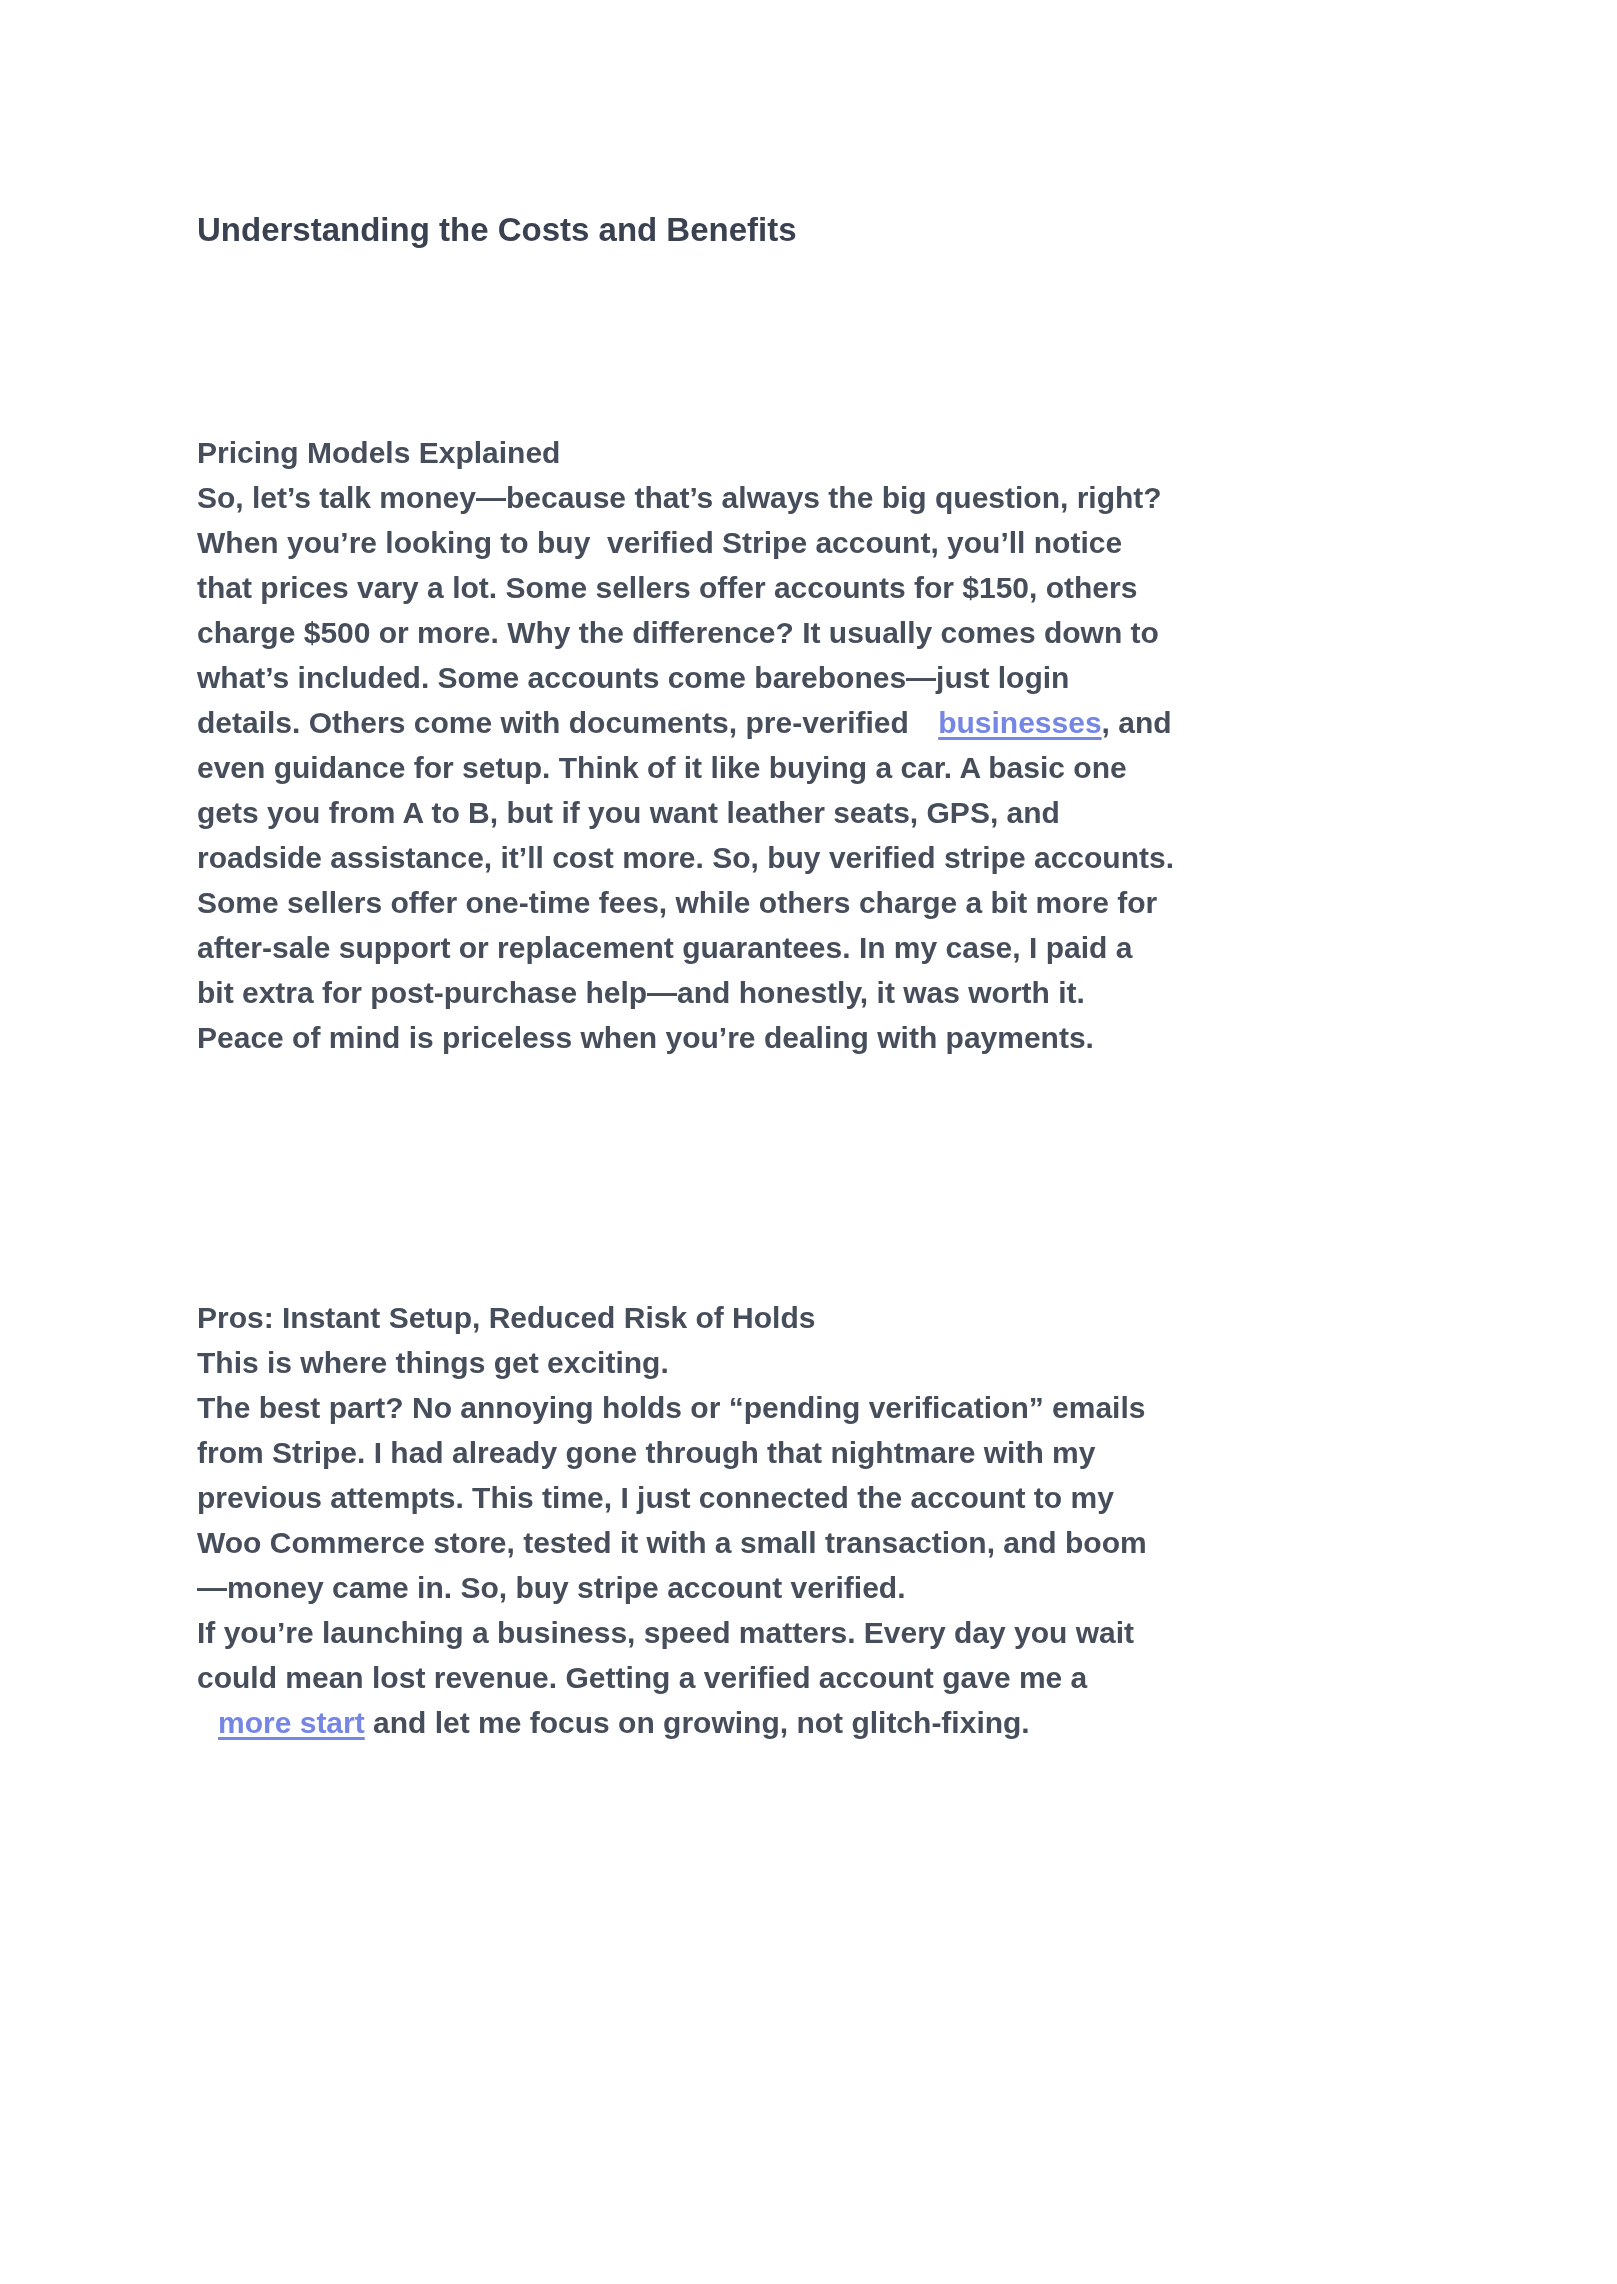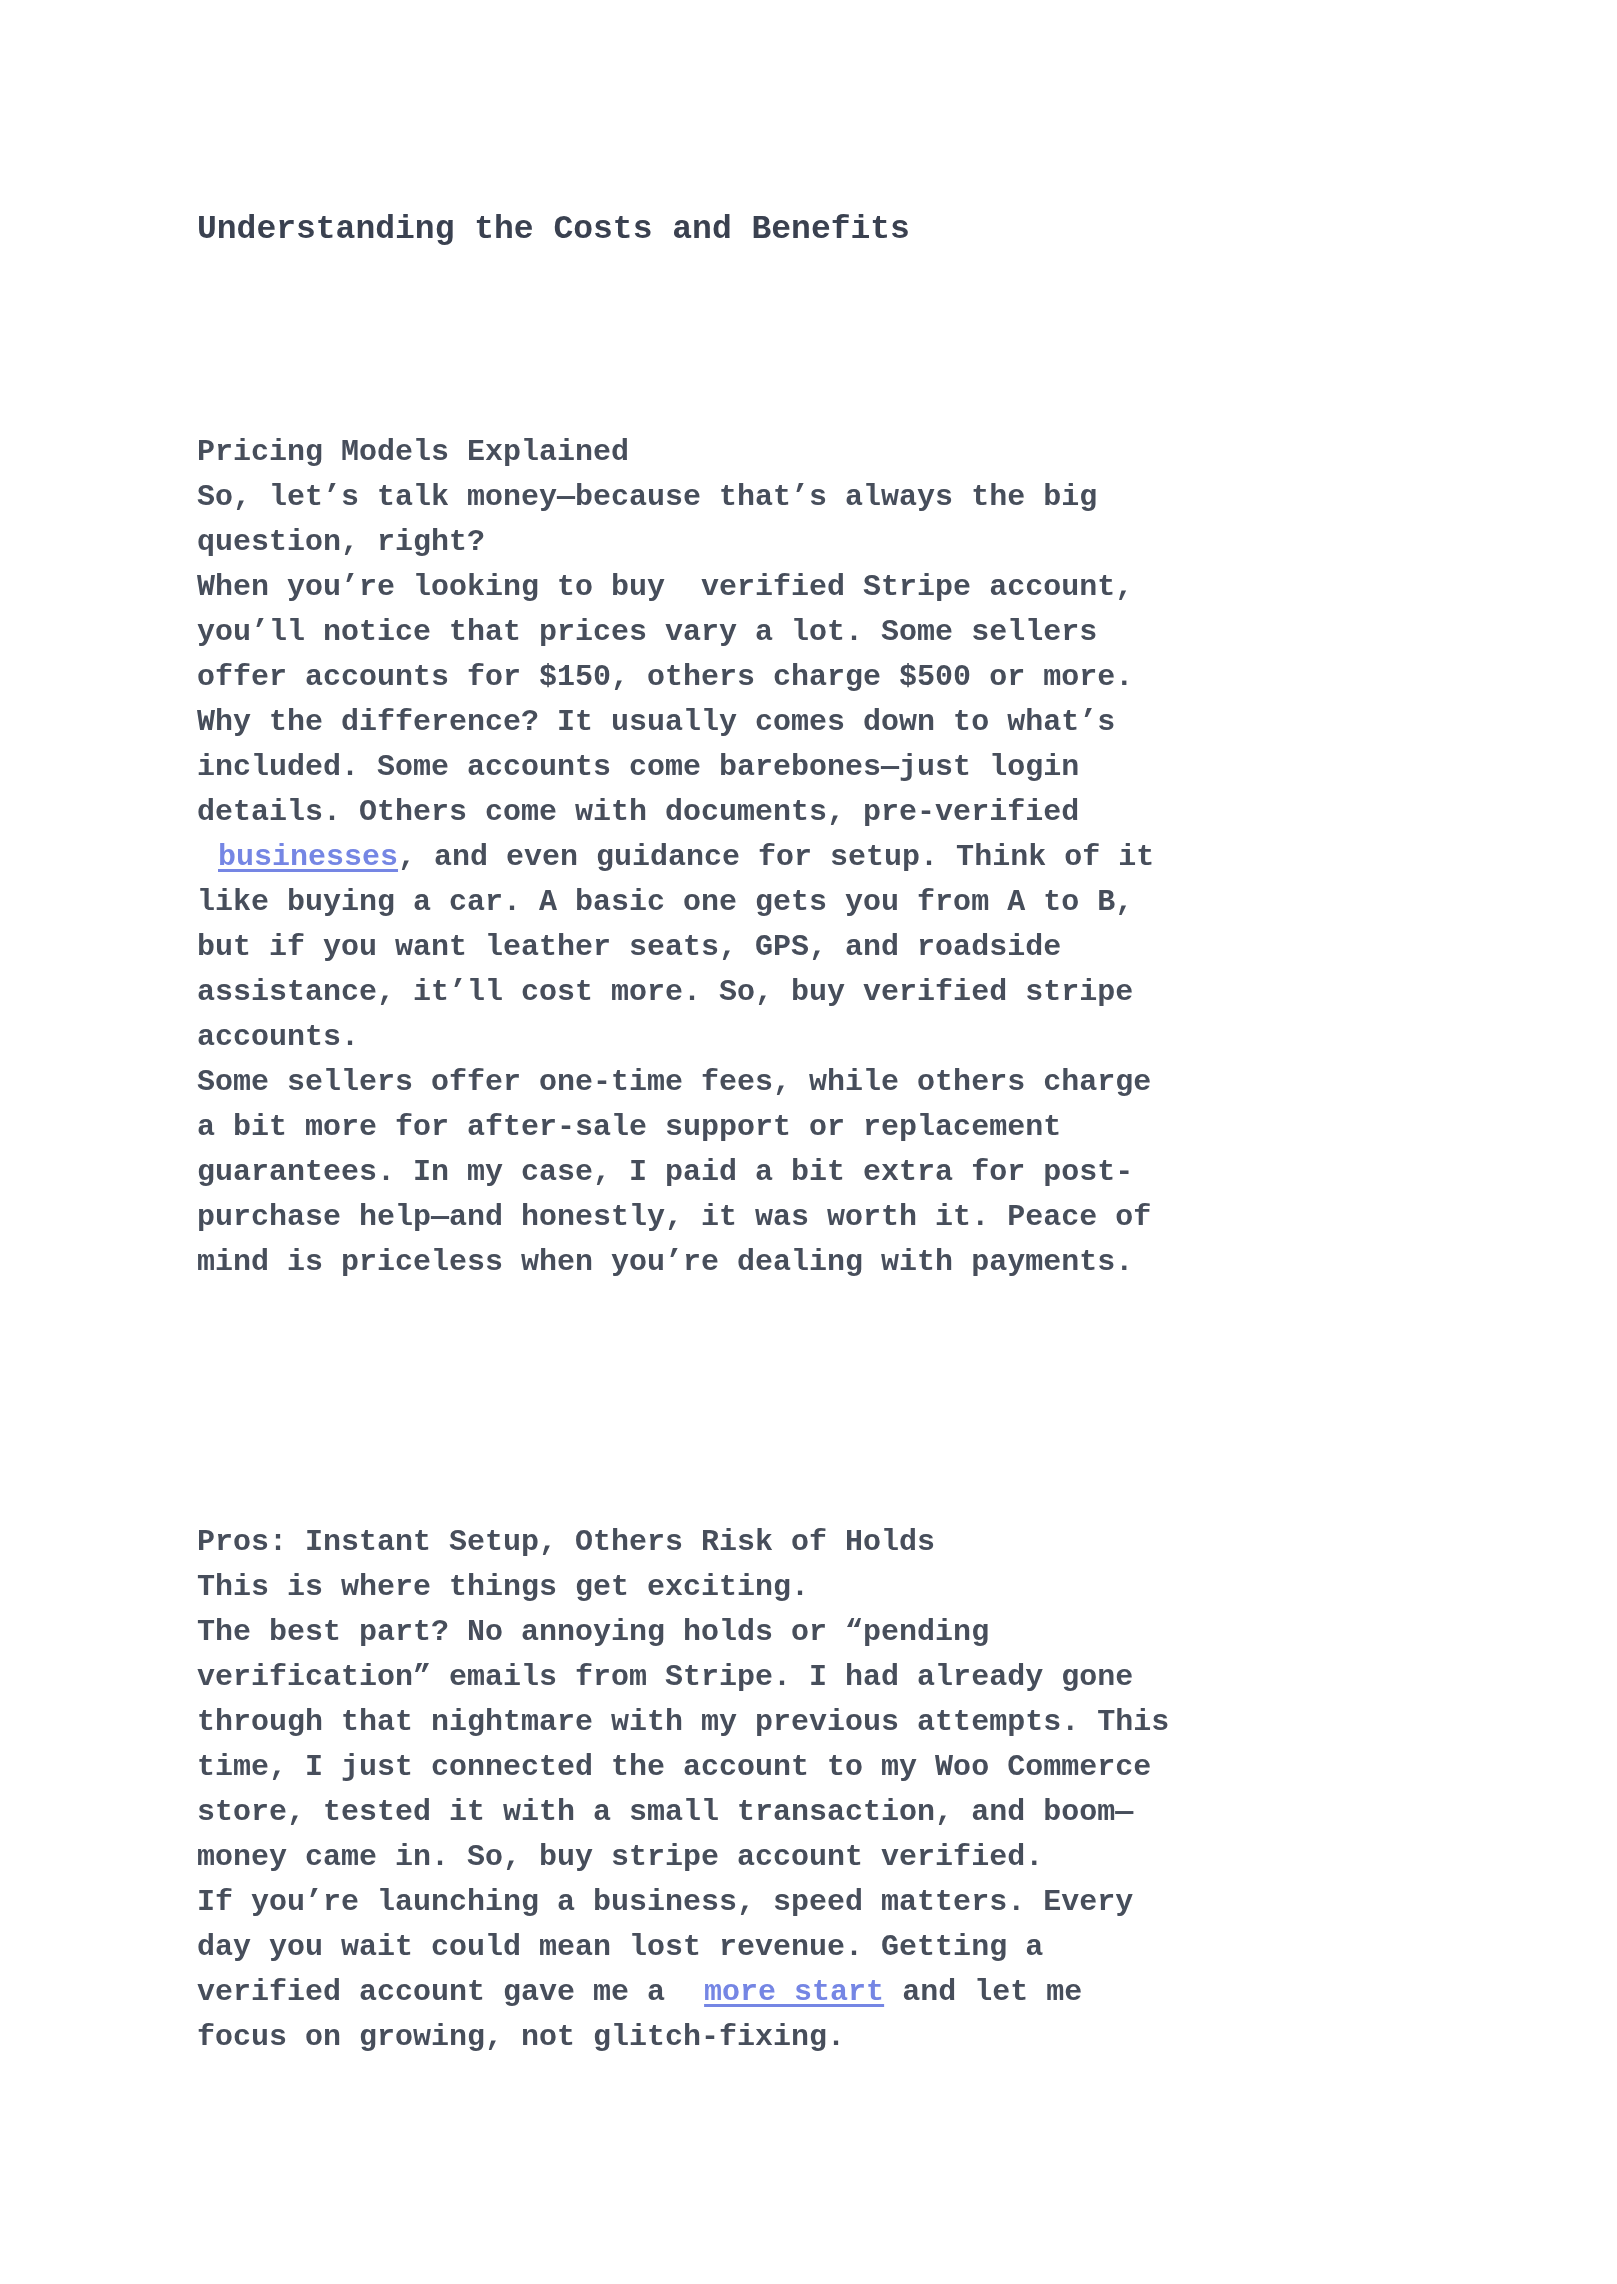--- a/index.html
+++ b/index.html
@@ -5,21 +5,21 @@
   * { box-sizing: border-box; }
   html, body { margin: 0; padding: 0; }
   body { background: #ffffff; }
 
   .page {
     position: relative;
     width: 1370px;
     min-height: 2284px;
     background: var(--page-bg, #ffffff);
     padding: 210px 196px 98px 197px;
-    font-family: Liberation Mono, monospace;
+    font-family: Liberation Sans, sans-serif;
     font-weight: 700;
   }
 
   .doc-title {
     font-size: 33px;
     line-height: 39px;
     margin: 0 0 181px 0;
     color: var(--heading-color, #3a4150);
     max-width: 1216px;
   }
@@ -52,20 +52,20 @@
 <div class="page">
   <h1 class="doc-title">Understanding the Costs and Benefits</h1>
   <div id="sections">
       <section class="doc-section">
         <p class="heading">Pricing Models Explained</p>
         <p class="para"><span>So, let’s talk money—because that’s always the big question, right?</span></p>
         <p class="para"><span>When you’re looking to buy  verified Stripe account, you’ll notice that prices vary a lot. Some sellers offer accounts for $150, others charge $500 or more. Why the difference? It usually comes down to what’s included. Some accounts come barebones—just login details. Others come with documents, pre-verified </span><a href="#" class="inline-link">businesses</a><span>, and even guidance for setup. Think of it like buying a car. A basic one gets you from A to B, but if you want leather seats, GPS, and roadside assistance, it’ll cost more. So, buy verified stripe accounts.</span></p>
         <p class="para"><span>Some sellers offer one-time fees, while others charge a bit more for after-sale support or replacement guarantees. In my case, I paid a bit extra for post-purchase help—and honestly, it was worth it. Peace of mind is priceless when you’re dealing with payments.</span></p>
       </section>
       <section class="doc-section">
-        <p class="heading">Pros: Instant Setup, Others Risk of Holds</p>
+        <p class="heading">Pros: Instant Setup, Reduced Risk of Holds</p>
         <p class="para"><span>This is where things get exciting.</span></p>
         <p class="para"><span>The best part? No annoying holds or “pending verification” emails from Stripe. I had already gone through that nightmare with my previous attempts. This time, I just connected the account to my Woo Commerce store, tested it with a small transaction, and boom—money came in. So, buy stripe account verified.</span></p>
         <p class="para"><span>If you’re launching a business, speed matters. Every day you wait could mean lost revenue. Getting a verified account gave me a </span><a href="#" class="inline-link">more start</a><span> and let me focus on growing, not glitch-fixing.</span></p>
       </section>
     </div>
 </div>
 
 
 </body></html>

